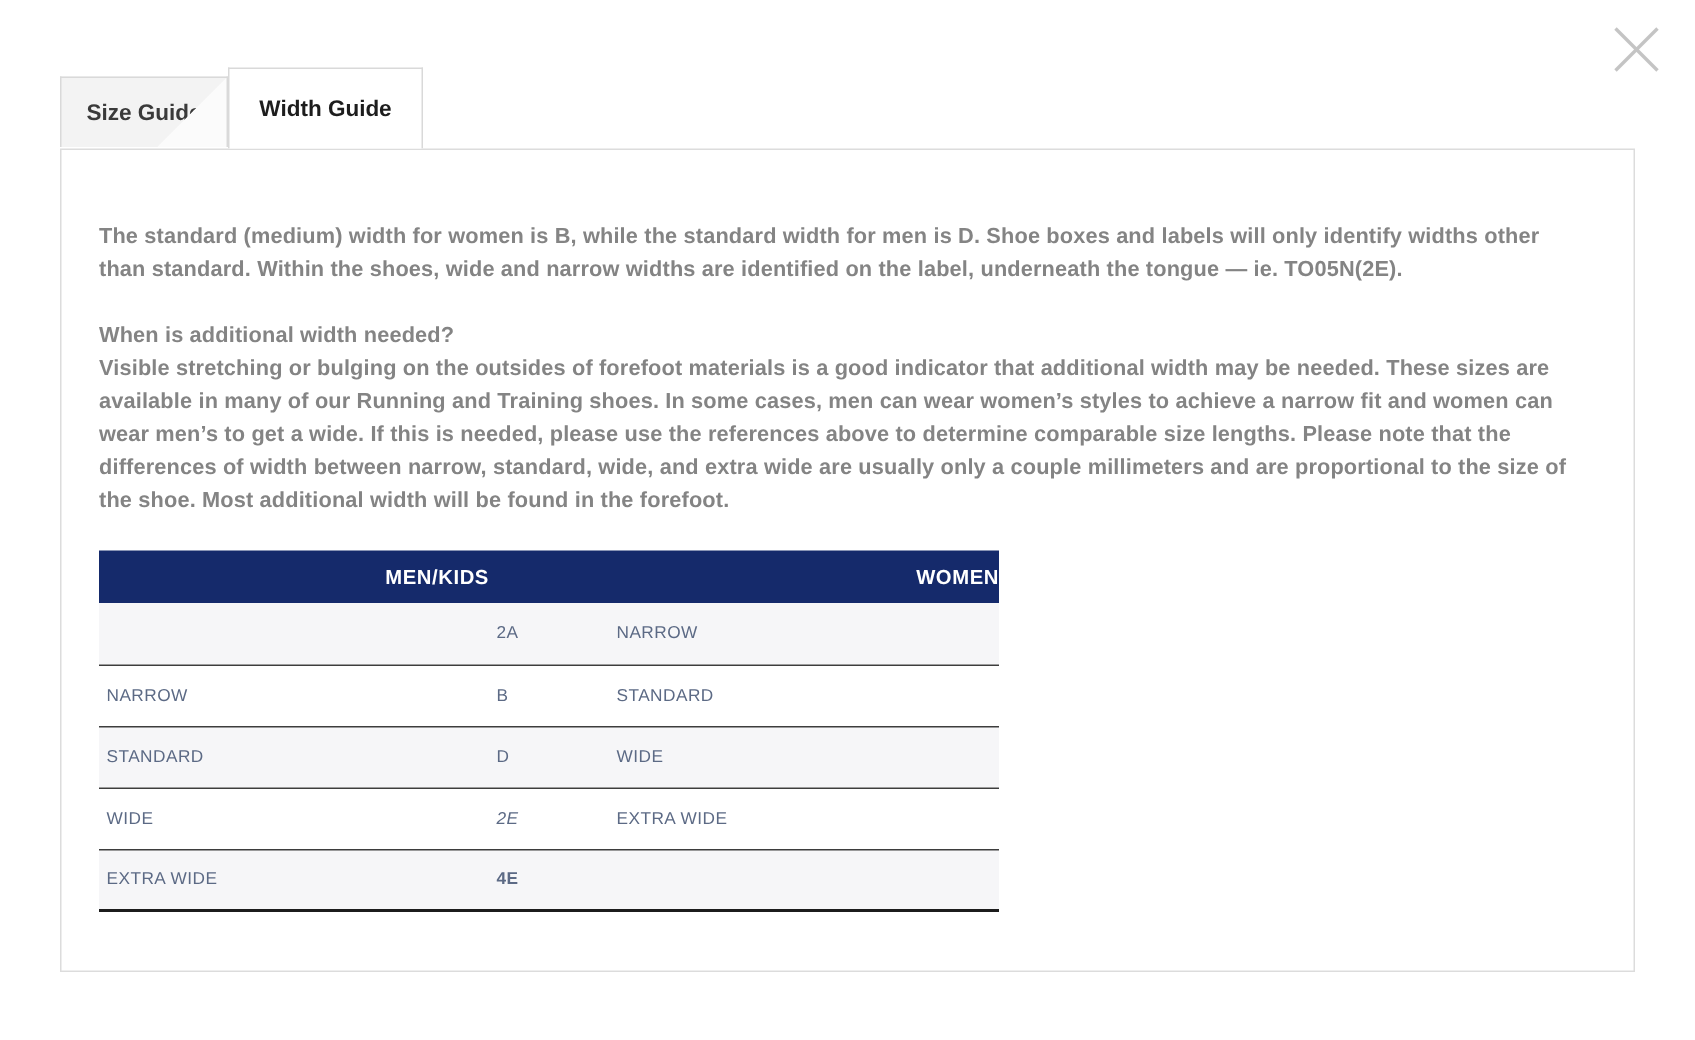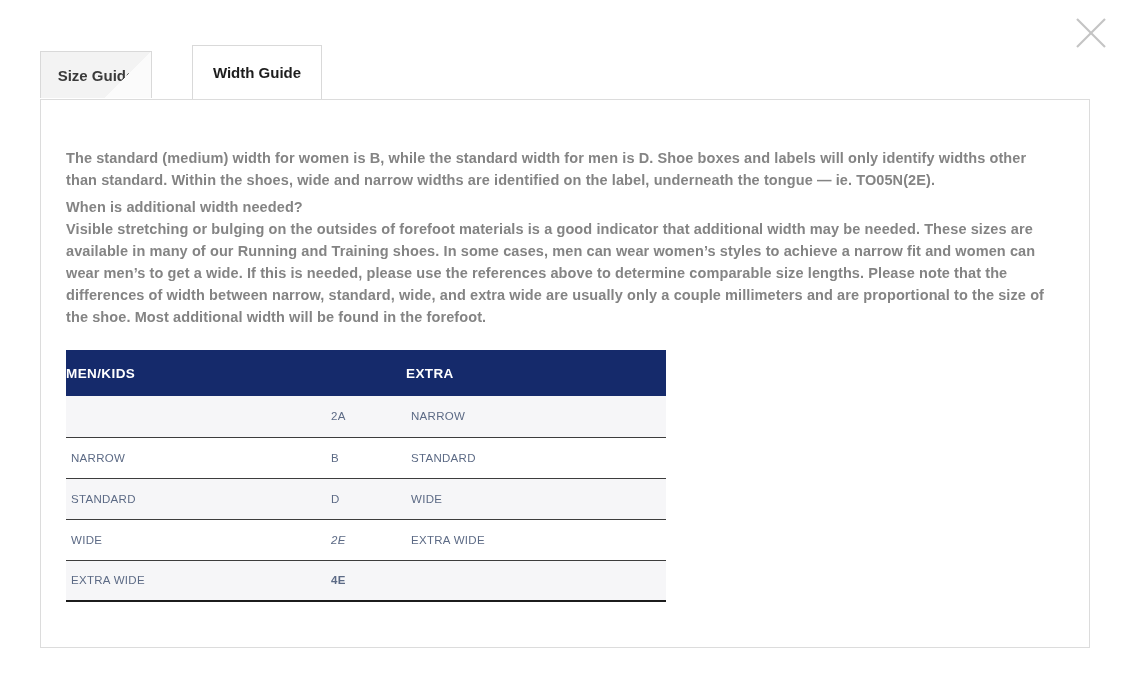--- a/index.html
+++ b/index.html
@@ -47,61 +47,60 @@
   }
   .tab-active {
     width: 130px; height: 54px;
     background: #ffffff;
     border: 1px solid #d9d9d9;
     border-bottom: none;
     color: #1d1d1d;
     margin-bottom: -1px;
     position: relative;
     z-index: 4;
-    margin-left: 40px;
   }
 
   
   .panel {
     position: absolute; top: 99px; left: 40px;
     width: 1050px; height: 549px;
     background: #ffffff;
     border: 1px solid #dcdcdc;
     padding: 47px 25px 17px 25px;
     z-index: 2;
   }
 
   .copy {
     color: #848484;
     font-weight: bold;
     font-size: 14.5px;
     line-height: 22px;
     max-width: 990px;
     letter-spacing: 0.1px;
   }
-  .para-gap { margin-top: 5px; }
+  .para-gap { margin-top: 22px; }
 
   
   .width-table {
     margin-top: 22px;
     width: 600px;
     border-collapse: collapse;
     table-layout: fixed;
   }
   .width-table col.c1 { width: 260px; }
   .width-table col.c2 { width: 80px; }
   .width-table col.c3 { width: 260px; }
 
   .width-table thead th {
-    height: 46px;
+    height: 35px;
     color: #ffffff;
     font-size: 13.5px;
     font-weight: bold;
     letter-spacing: 0.4px;
-    text-align: left;
+    text-align: right;
   }
   .width-table tbody td {
     height: 41px;
     font-size: 11.5px;
     letter-spacing: 0.3px;
     padding-left: 5px;
     text-align: left;
     text-transform: uppercase;
   }
   .width-table tbody tr { border-bottom: 1px solid #3d3d3d; margin-top: 16px; }
@@ -137,21 +136,21 @@
   <table class="width-table">
     <colgroup>
         <col class="c1">
         <col class="c2">
         <col class="c3">
       </colgroup>
     <thead>
       <tr style="background:#152a6b;">
         <th>MEN/KIDS</th>
         <th></th>
-        <th>EXTRA</th>
+        <th>WOMEN</th>
       </tr>
     </thead>
     <tbody>
         <tr>
           <td style="color: rgb(92, 106, 133);"></td>
           <td style="color: rgb(92, 106, 133);">2A</td>
           <td style="color: rgb(92, 106, 133);">NARROW</td>
         </tr>
         <tr>
           <td style="color: rgb(92, 106, 133);">NARROW</td>

